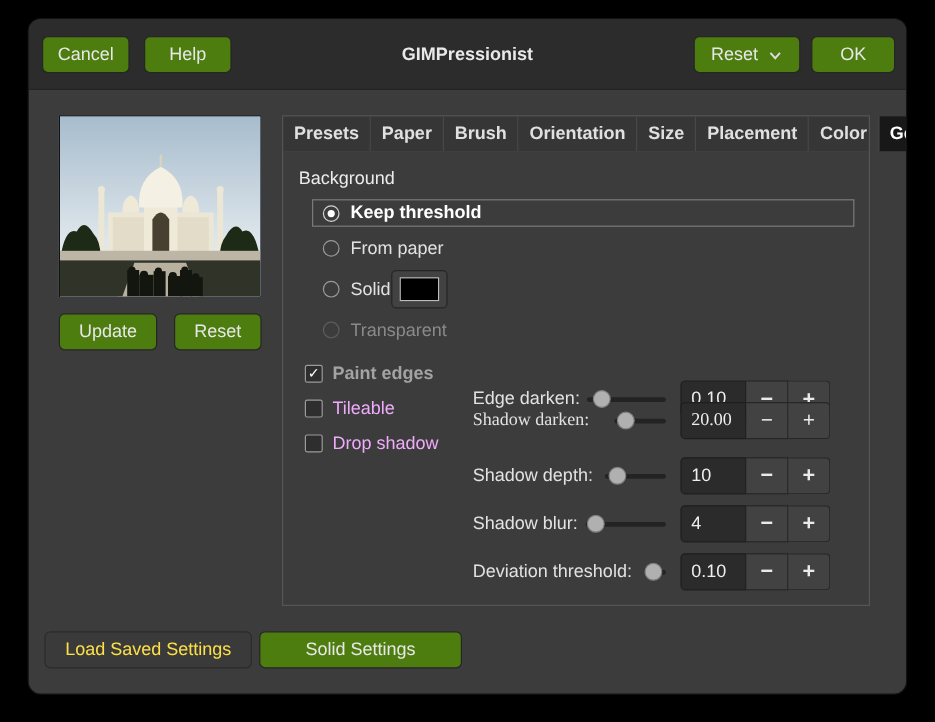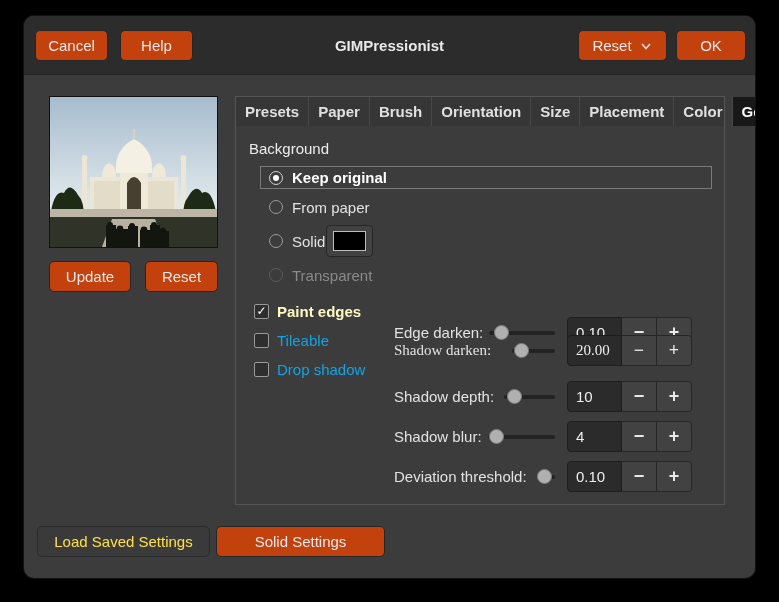--- a/index.html
+++ b/index.html
@@ -2,21 +2,21 @@
 <html><head>
 <meta charset="utf-8">
 <style>
   * { margin:0; padding:0; box-sizing:border-box; }
   html,body { width:779px; height:602px; background:#000; font-family:"Liberation Sans", sans-serif; }
   .stage { position:relative; width:779px; height:602px; background:#000; overflow:hidden; }
   .dialog { position:absolute; left:24px; top:16px; width:731px; height:562px;
             background:#3c3c3c; border-radius:10px; box-shadow:0 0 0 1px #131313; overflow:hidden; }
   .header { position:absolute; left:0; top:0; width:731px; height:59px;
             background:#2c2c2c; border-bottom:1px solid #232323; }
-  .btn { position:absolute; height:31px; background:#c2410c; border:1px solid #262626;
+  .btn { position:absolute; height:31px; background:#4d7c0f; border:1px solid #262626;
          border-radius:5px; color:#e8e8e8; font-size:15px; display:flex; align-items:center;
          justify-content:center; cursor:default; }
   .btn.disabled { color:#fde047; background:#3a3a3a; border-color:#2b2b2b; }
   .title { position:absolute; left:0; top:0; width:731px; height:59px; display:flex;
            align-items:center; justify-content:center; color:#e9e9e9; font-size:15px; font-weight:700; }
   .chev { width:14px; height:14px; margin-left:7px; }
   .chev polyline { fill:none; stroke:#dcdcdc; stroke-width:1.6; }
 
   
   .preview { position:absolute; left:25px; top:80px; width:169px; height:152px;
@@ -50,22 +50,22 @@
   .swatch-btn { position:absolute; left:90px; top:99px; width:47px; height:32px;
                 background:#424242; border:1px solid #262626; border-radius:4px;
                 display:flex; align-items:center; justify-content:center; }
   .swatch { width:33px; height:20px; border:1px solid #bdbdbd; background:#000; }
 
   .check-row { position:absolute; display:flex; align-items:center; height:18px; left:18px; }
   .checkbox { width:15px; height:15px; border:1px solid #9a9a9a; border-radius:2px;
               background:#2e2e2e; margin-right:8px; display:flex; align-items:center;
               justify-content:center; color:#fff; font-size:12px; line-height:1; flex:0 0 auto; }
   .checkbox.off { color:transparent; }
-  .clabel { font-size:15px; color:#0ea5e9; }
-  .clabel.bold { font-weight:700; color:#fef9c3; }
+  .clabel { font-size:15px; color:#f0abfc; }
+  .clabel.bold { font-weight:700; color:#a3a3a3; }
 
   .srow { position:absolute; left:0; width:470px; height:31px; }
   .slabel { position:absolute; left:158px; top:7px; font-size:15px; color:#e2e2e2; white-space:nowrap; }
   .track { position:absolute; top:14px; height:4px; background:#232323; border-radius:2px; }
   .knob { position:absolute; top:-6px; width:15px; height:15px; border-radius:50%;
           background:#b0b0b0; border:1px solid #7e7e7e; }
   .spin { position:absolute; left:331px; top:0; height:31px; display:flex; }
   .spin .val { width:55px; height:31px; background:#2b2b2b; border:1px solid #1e1e1e;
                border-radius:4px 0 0 4px; color:#eee; font-size:15px; display:flex;
                align-items:center; padding-left:8px; }
@@ -157,21 +157,21 @@
       <div class="tab">Placement</div>
       <div class="tab">Color</div>
       <div class="tab active">General</div>
     </div>
 
     <div class="frame">
       <div class="bg-label">Background</div>
 
       <div class="radio-row sel-frame">
         <span class="radio on"></span>
-        <span class="rlabel bold">Keep original</span>
+        <span class="rlabel bold">Keep threshold</span>
       </div>
 
       <div class="radio-row" style="left:33px; top:70px;">
         <span class="radio"></span>
         <span class="rlabel">From paper</span>
       </div>
 
       <div class="radio-row" style="left:33px; top:104px;">
         <span class="radio"></span>
         <span class="rlabel">Solid</span>

